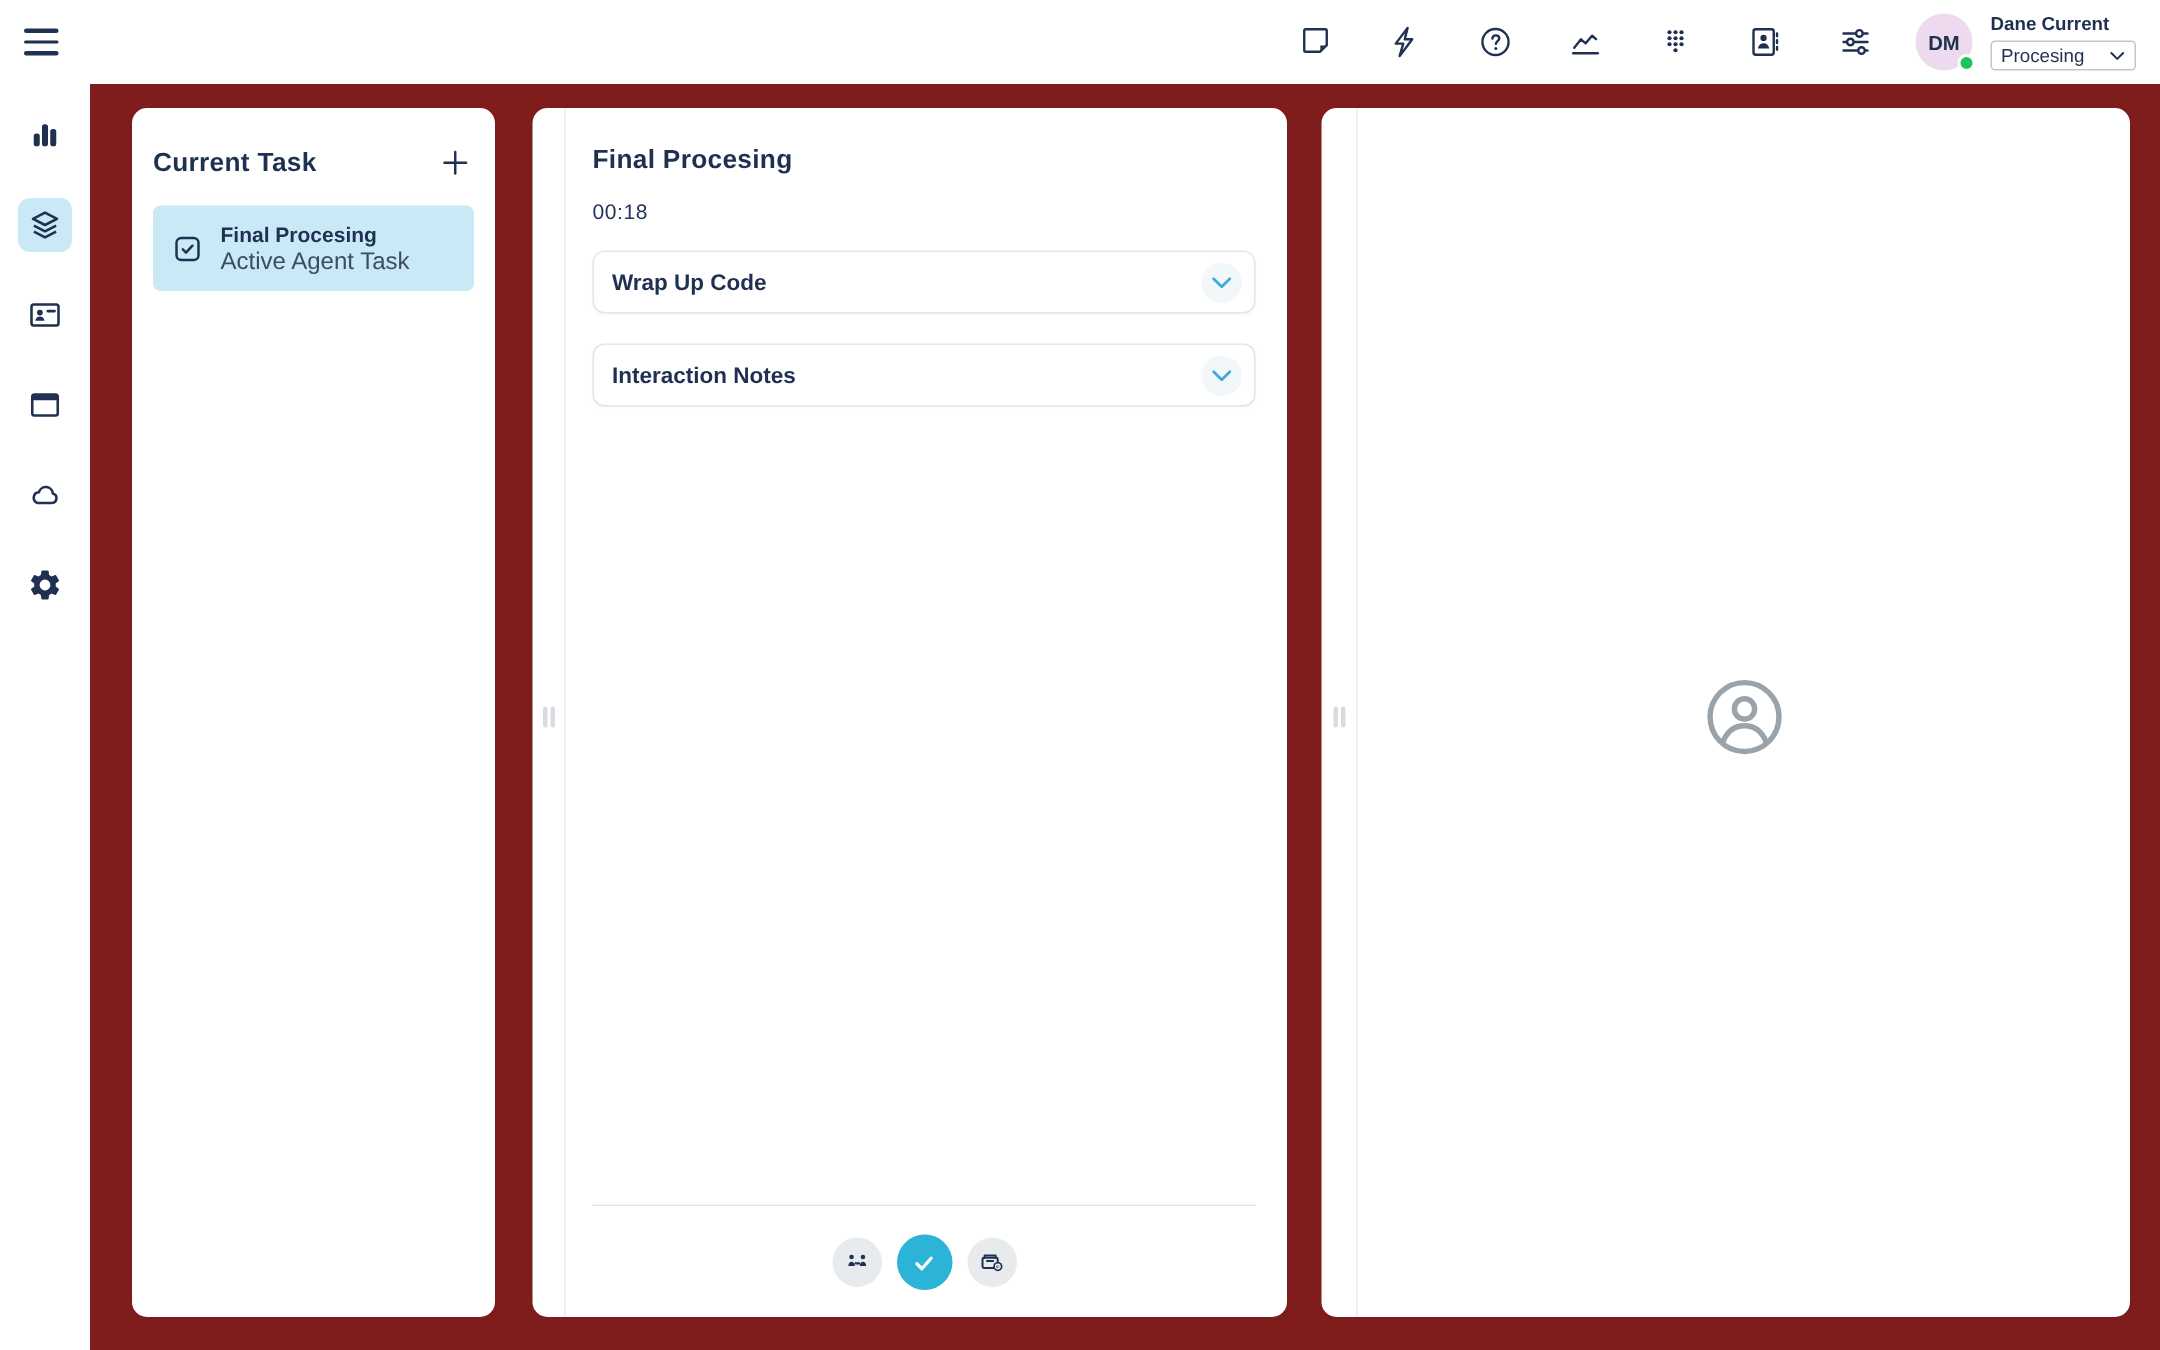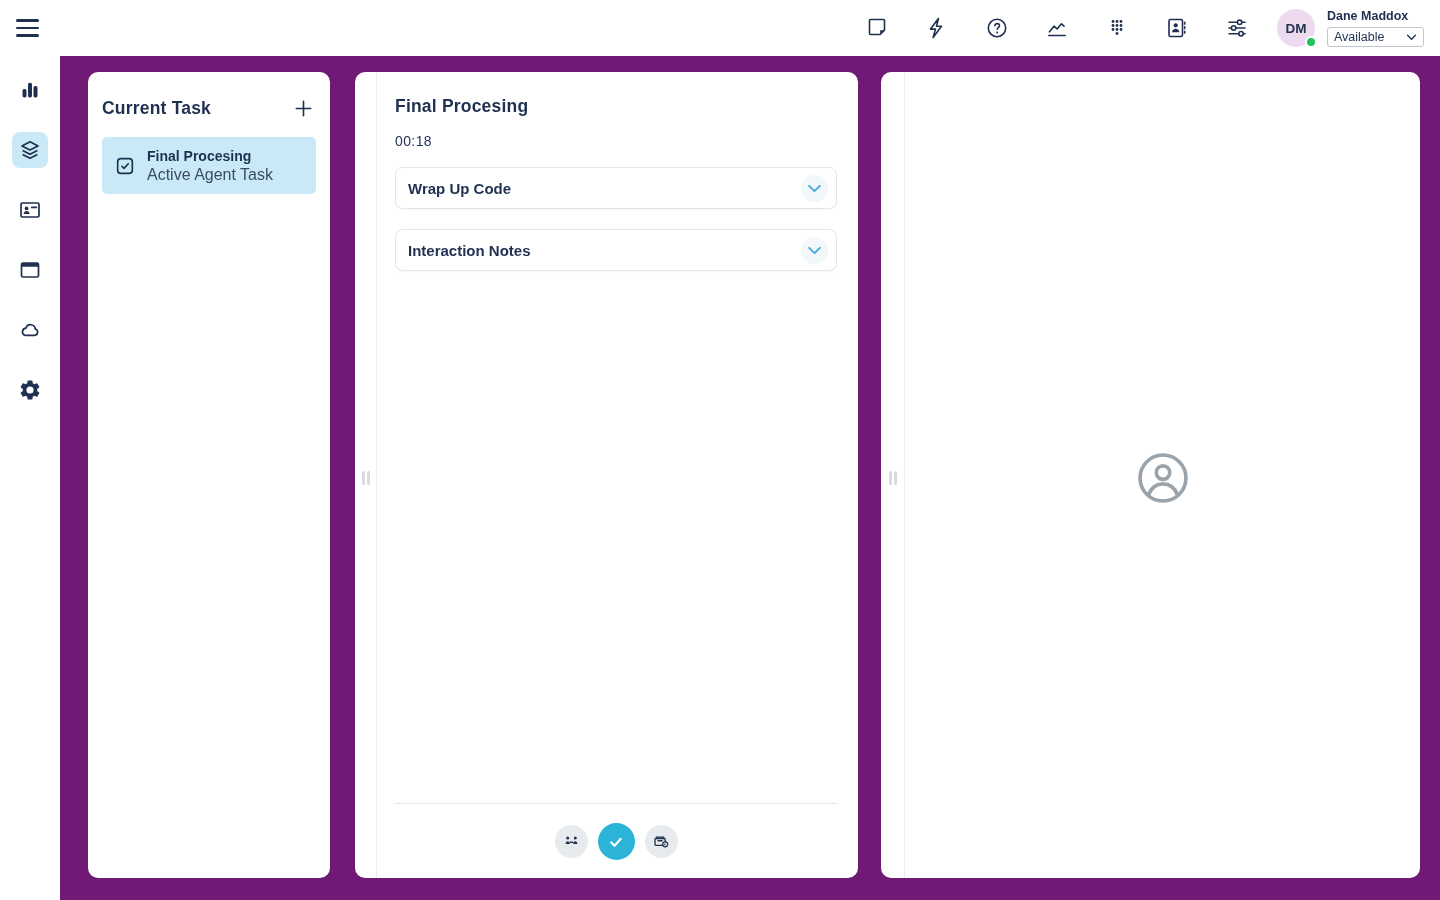--- a/index.html
+++ b/index.html
@@ -41,21 +41,21 @@
   
   .rail {
     position: absolute; top: 56px; left: 0; bottom: 0; width: 60px; background: #ffffff;
     display: flex; flex-direction: column; align-items: center; padding-top: 16px; gap: 24px; z-index: 4;
   }
   .rail-item { width: 36px; height: 36px; border-radius: 8px; border: none; background: none;
     display: flex; align-items: center; justify-content: center; cursor: pointer; color: #1f3050; }
   .rail-item.selected { background: #c9e9f6; }
 
   
-  .main { position: absolute; left: 60px; top: 56px; right: 0; bottom: 0; background: #701a75; }
+  .main { position: absolute; left: 60px; top: 56px; right: 0; bottom: 0; background: #7f1d1d; }
   .card { position: absolute; top: 16px; height: 806px; background: #ffffff;
     border-radius: 10px; box-shadow: 0 1px 3px rgba(25,40,70,.05); }
 
   
   .card.tasks { left: 28px; width: 242px; padding: 24px 14px; }
   .panel-head { display: flex; align-items: center; justify-content: space-between; }
   .panel-title { font-size: 17.5px; font-weight: bold; color: #1f3050; letter-spacing: .2px; }
   .add-btn { width: 24px; height: 24px; background: none; border: none; cursor: pointer; color: #1f3050; padding: 0; }
   .task-item { margin-top: 17px; height: 57px; border-radius: 5px; background: #c9e9f6;
     display: flex; align-items: center; gap: 11px; padding: 0 12px; cursor: pointer; }
@@ -164,23 +164,23 @@
     </div>
 
     <div class="avatar-wrap">
       <div class="avatar">
         <span>DM</span>
       </div>
       <span class="status-dot"></span>
     </div>
 
     <div class="user-block">
-      <span class="user-name">Dane Maddox</span>
+      <span class="user-name">Dane Current</span>
       <div class="status-select">
-        <span>Available</span>
+        <span>Procesing</span>
         <svg viewBox="0 0 12 8" width="11" height="7" fill="none" stroke="#1f3050" stroke-width="1.5" stroke-linecap="round" stroke-linejoin="round">
             <path d="M1.5 1.5 6 6l4.5-4.5"></path>
           </svg>
       </div>
     </div>
   </div>
 </header>
 
 <nav class="rail">
   <button class="rail-item">

